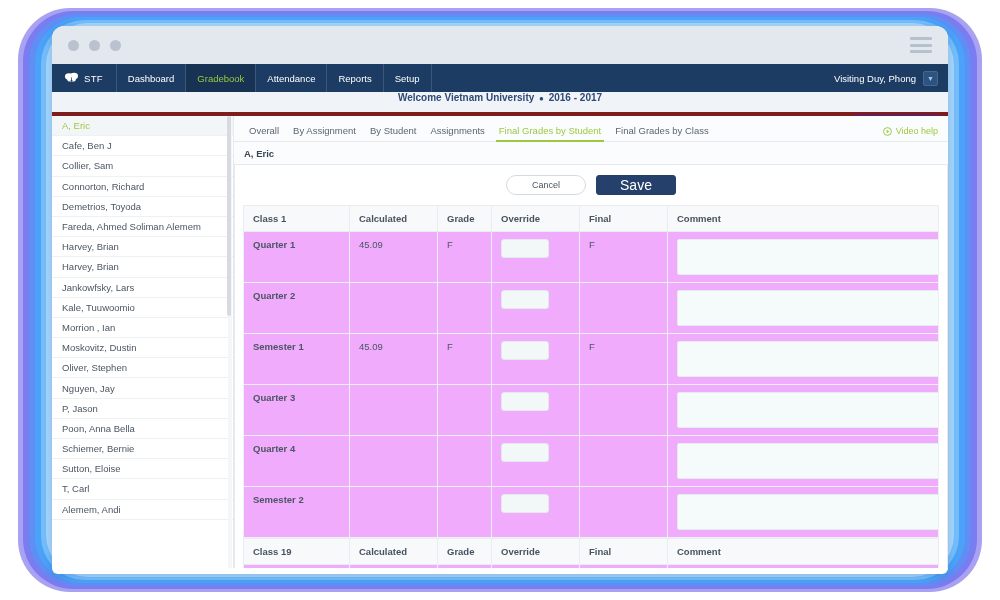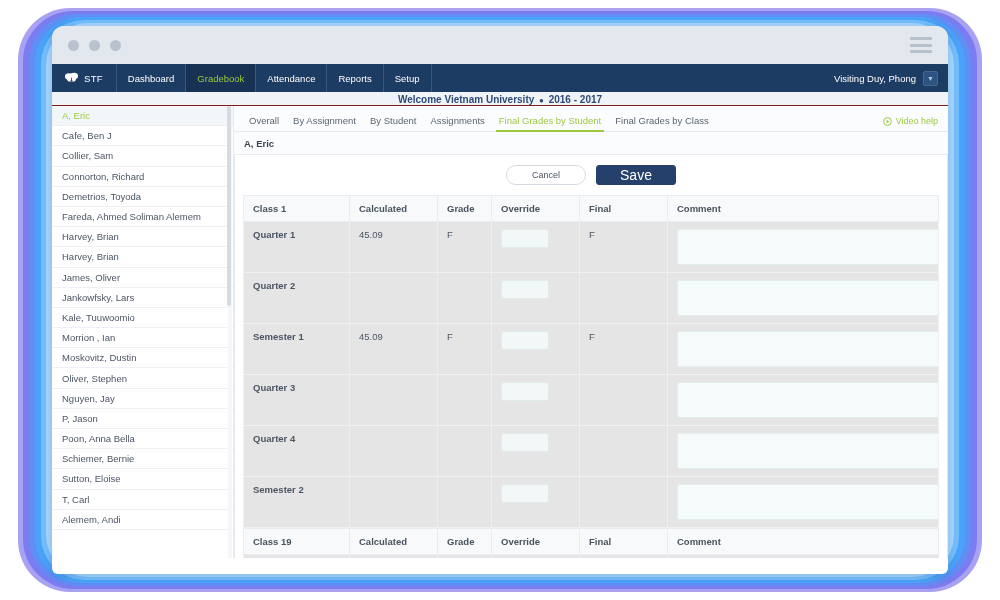--- a/index.html
+++ b/index.html
@@ -93,25 +93,25 @@
     width: 15px; height: 15px;
     background: #2d5481;
     border: 1px solid #44688f;
     border-radius: 2px;
     display: flex; align-items: center; justify-content: center;
     color: #a9c4de; font-size: 7px; line-height: 1;
   }
 
   
   #welcomebar {
-    height: 14px;
+    height: 24px;
     background: #f0f4f8;
     position: relative;
-    display: flex; align-items: flex-end; justify-content: center;
-    border-bottom: 1px solid #7f1d1d;
+    display: flex; align-items: flex-start; justify-content: center;
+    border-bottom: 4px solid #7f1d1d;
   }
   #welcome-text {
     font-size: 10px; font-weight: bold; color: #2d4a77;
   }
   #welcome-text .bullet { font-size: 8px; vertical-align: middle; padding: 0 2px; }
   #return-visit {
     position: absolute; right: 9px; top: 23px;
     background: #4c1d95;
     color: #ffffff;
     font-size: 9px;
@@ -263,21 +263,21 @@
     border: 1px solid #e9edf1;
     height: 26px;
   }
   table.grades td {
     border: 1px solid #eef1f4;
     font-size: 9.5px;
     color: #4b5563;
     padding: 7px 0 7px 9px;
     vertical-align: top;
     height: 42px;
-    background: #e5e5e5;
+    background: #f0abfc;
   }
   td.period { font-weight: bold; color: #3b4653; }
 
   col.c-period { width: 106px; }
   col.c-calc   { width: 88px; }
   col.c-grade  { width: 54px; }
   col.c-over   { width: 88px; }
   col.c-final  { width: 88px; }
   col.c-comment{ width: auto; }
 
@@ -371,21 +371,20 @@
     <div id="sidebar">
       <ul id="student-list">
           <li class="selected">A, Eric</li>
           <li>Cafe, Ben J</li>
           <li>Collier, Sam</li>
           <li>Connorton, Richard</li>
           <li>Demetrios, Toyoda</li>
           <li>Fareda, Ahmed Soliman Alemem</li>
           <li>Harvey, Brian</li>
           <li>Harvey, Brian</li>
-          <li>James, Oliver</li>
           <li>Jankowfsky, Lars</li>
           <li>Kale, Tuuwoomio</li>
           <li>Morrion , Ian</li>
           <li>Moskovitz, Dustin</li>
           <li>Oliver, Stephen</li>
           <li>Nguyen, Jay</li>
           <li>P, Jason</li>
           <li>Poon, Anna Bella</li>
           <li>Schiemer, Bernie</li>
           <li>Sutton, Eloise</li>

